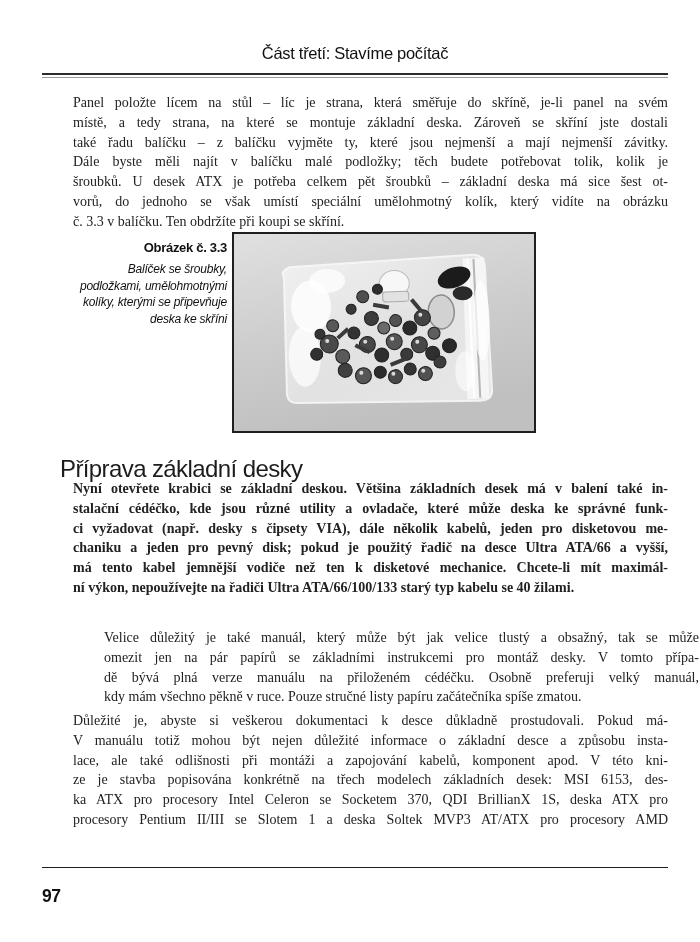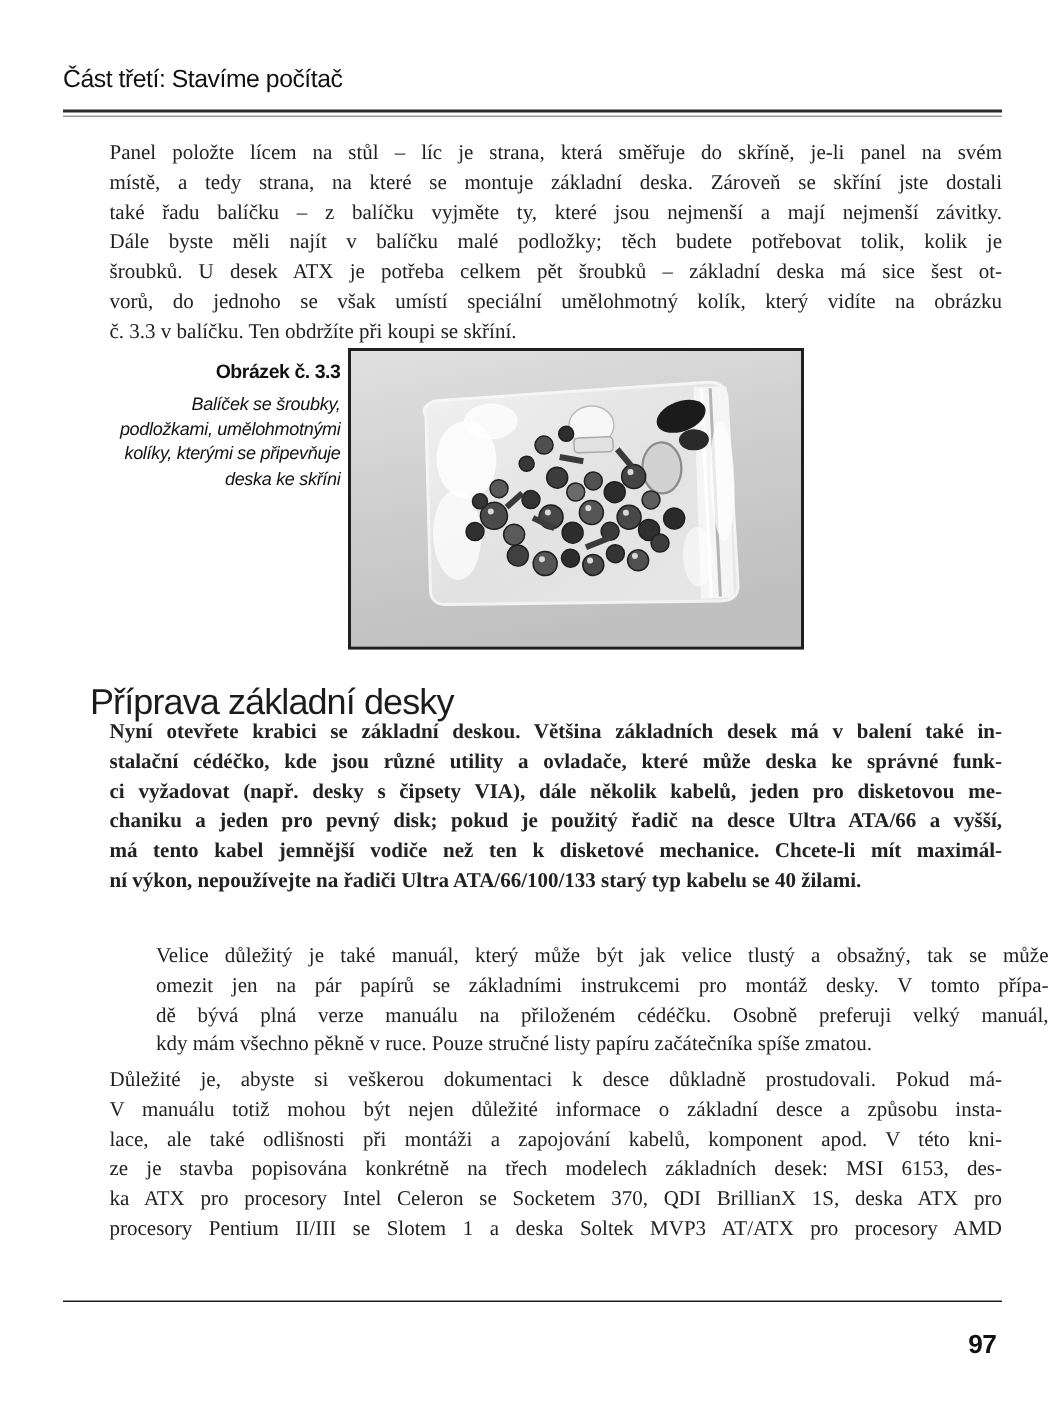--- a/index.html
+++ b/index.html
@@ -2,21 +2,21 @@
 <html><head>
 <meta charset="utf-8">
 <style>
   html,body{margin:0;padding:0;background:#ffffff;}
   .page{
     position:relative;width:700px;height:942px;background:#ffffff;overflow:hidden;
     font-family:"Liberation Serif",serif;color:#1c1c1c;
   }
   
   .running-header{
-    position:absolute;top:44px;left:42px;width:626px;text-align:left;
+    position:absolute;top:44px;left:42px;width:626px;text-align:center;
     font-family:"Liberation Sans",sans-serif;font-size:16.5px;letter-spacing:-0.3px;
     color:#111;font-weight:400;
   }
   .header-rule{
     position:absolute;top:73px;left:42px;width:626px;height:2px;
     border-top:2px solid #2c2c2c;border-bottom:1px solid #9a9a9a;
   }
   
   .para{
     position:absolute;left:73px;width:595px;
@@ -40,21 +40,21 @@
   .fig-photo svg{display:block;}
   
   .section-heading{
     position:absolute;left:60px;top:455px;
     font-family:"Liberation Sans",sans-serif;font-weight:400;
     font-size:24px;letter-spacing:-0.6px;color:#1c1c1c;
   }
   
   .footer-rule{position:absolute;top:867px;left:42px;width:626px;border-top:1.6px solid #1d1d1d;}
   .page-number{
-    position:absolute;top:886px;left:42px;width:622px;text-align:right;
+    position:absolute;top:886px;left:42px;width:622px;text-align:left;
     font-family:"Liberation Sans",sans-serif;font-weight:700;font-size:17.5px;
     letter-spacing:-0.5px;color:#111;
   }
 </style>
 </head>
 <body>
 
 <div class="page">
 
   <div class="running-header">Část třetí: Stavíme počítač</div>

